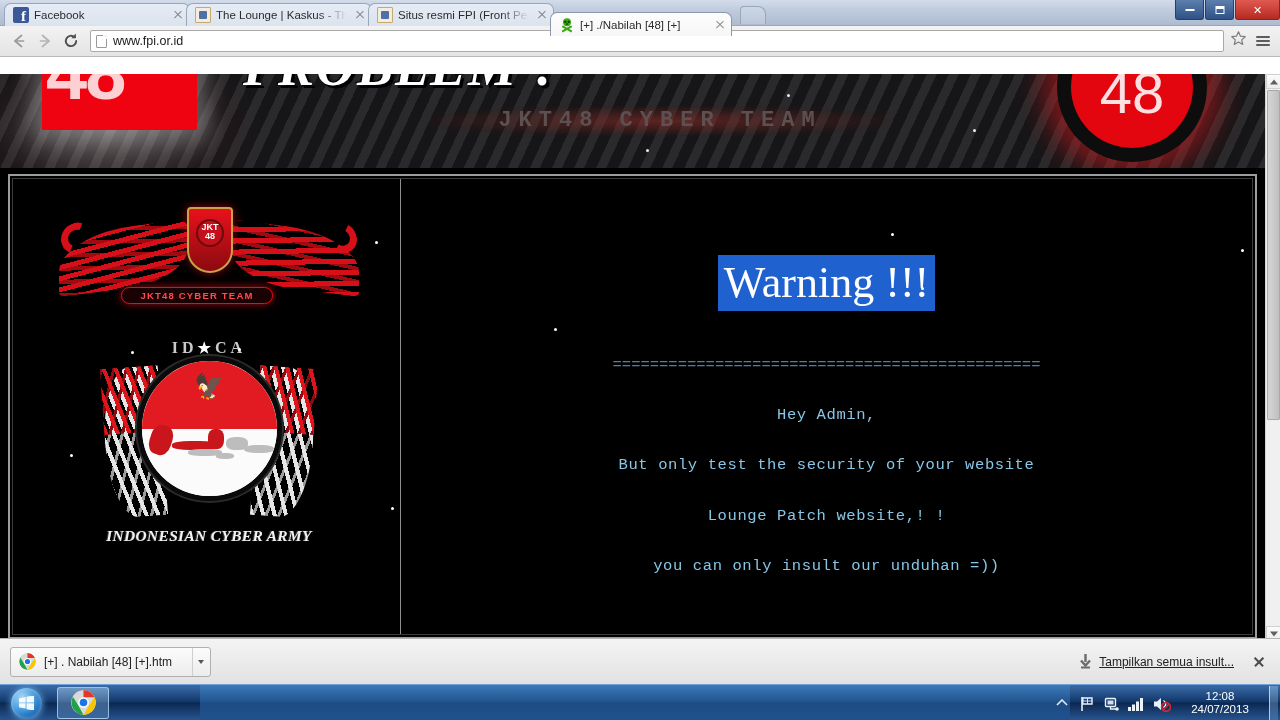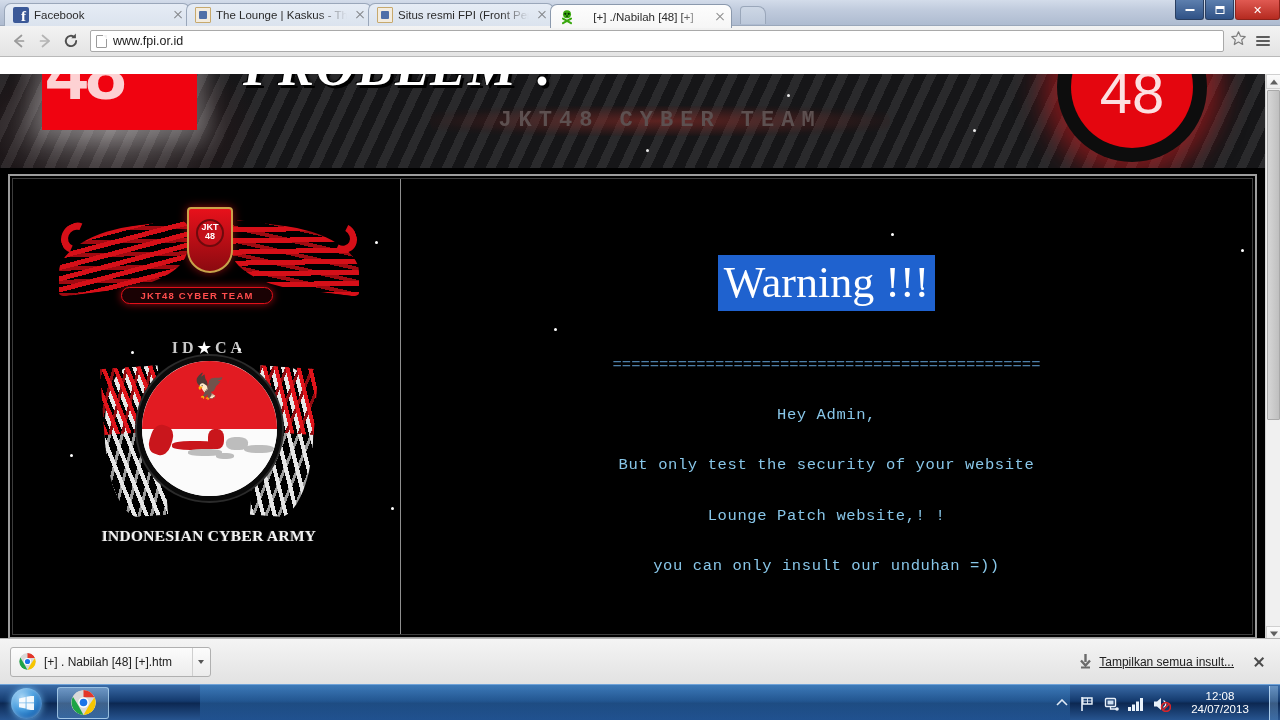--- a/index.html
+++ b/index.html
@@ -23,23 +23,22 @@
   .tab{
     position:absolute; top:3px; height:23px;
     background:linear-gradient(180deg,#e6ecf5 0%, #dbe3ee 100%);
     border:1px solid #9aa7ba; border-bottom:none;
     border-radius:7px 7px 0 0;
     display:flex; align-items:center; padding:0 4px 0 8px;
     overflow:hidden; cursor:default;
   }
   .tab.active{
     background:linear-gradient(180deg,#fdfdfd 0%, #f6f6f6 100%);
-    z-index:5; height:24px; top:4px;
+    z-index:5; height:24px; top:12px;
     border-color:#8b99ad;
-    text-align:center;
   }
   .tab .favicon{ width:16px; height:16px; flex:0 0 16px; margin-right:5px; position:relative; }
   .tab .tlabel{
     font-size:11.5px; color:#2b2b2b; white-space:nowrap; overflow:hidden;
     flex:1 1 auto; line-height:16px;
     -webkit-mask-image:linear-gradient(90deg,#000 78%,transparent 100%);
             mask-image:linear-gradient(90deg,#000 78%,transparent 100%);
   }
   .tab .tclose{
     width:14px; height:14px; flex:0 0 14px; margin-left:6px;
@@ -311,20 +310,21 @@
     position:absolute; left:0; top:0; width:100%; height:44%;
     background:
       repeating-linear-gradient(72deg, #e0141b 0 4px, transparent 4px 11px),
       repeating-linear-gradient(108deg, #8e0c11 0 3px, transparent 3px 12px);
   }
   .ica-name{
     position:absolute; left:-18px; right:-18px; top:188px; text-align:center;
     font-family:"Liberation Serif", serif; font-weight:bold; font-size:15.5px;
     color:#f2f2f2; letter-spacing:.3px;
     text-shadow:1px 1px 2px #000, -1px 0 1px #555;
+    font-style:italic;
   }
 
   
   .warnwrap{ position:absolute; left:0; right:0; top:76px; text-align:center; }
   .warnbox{
     display:inline-block; background:#1f62cf; padding:0 6px;
     font-family:"Liberation Serif", serif; font-size:44px; line-height:56px;
     color:#fff; font-weight:normal;
   }
   .termwrap{

